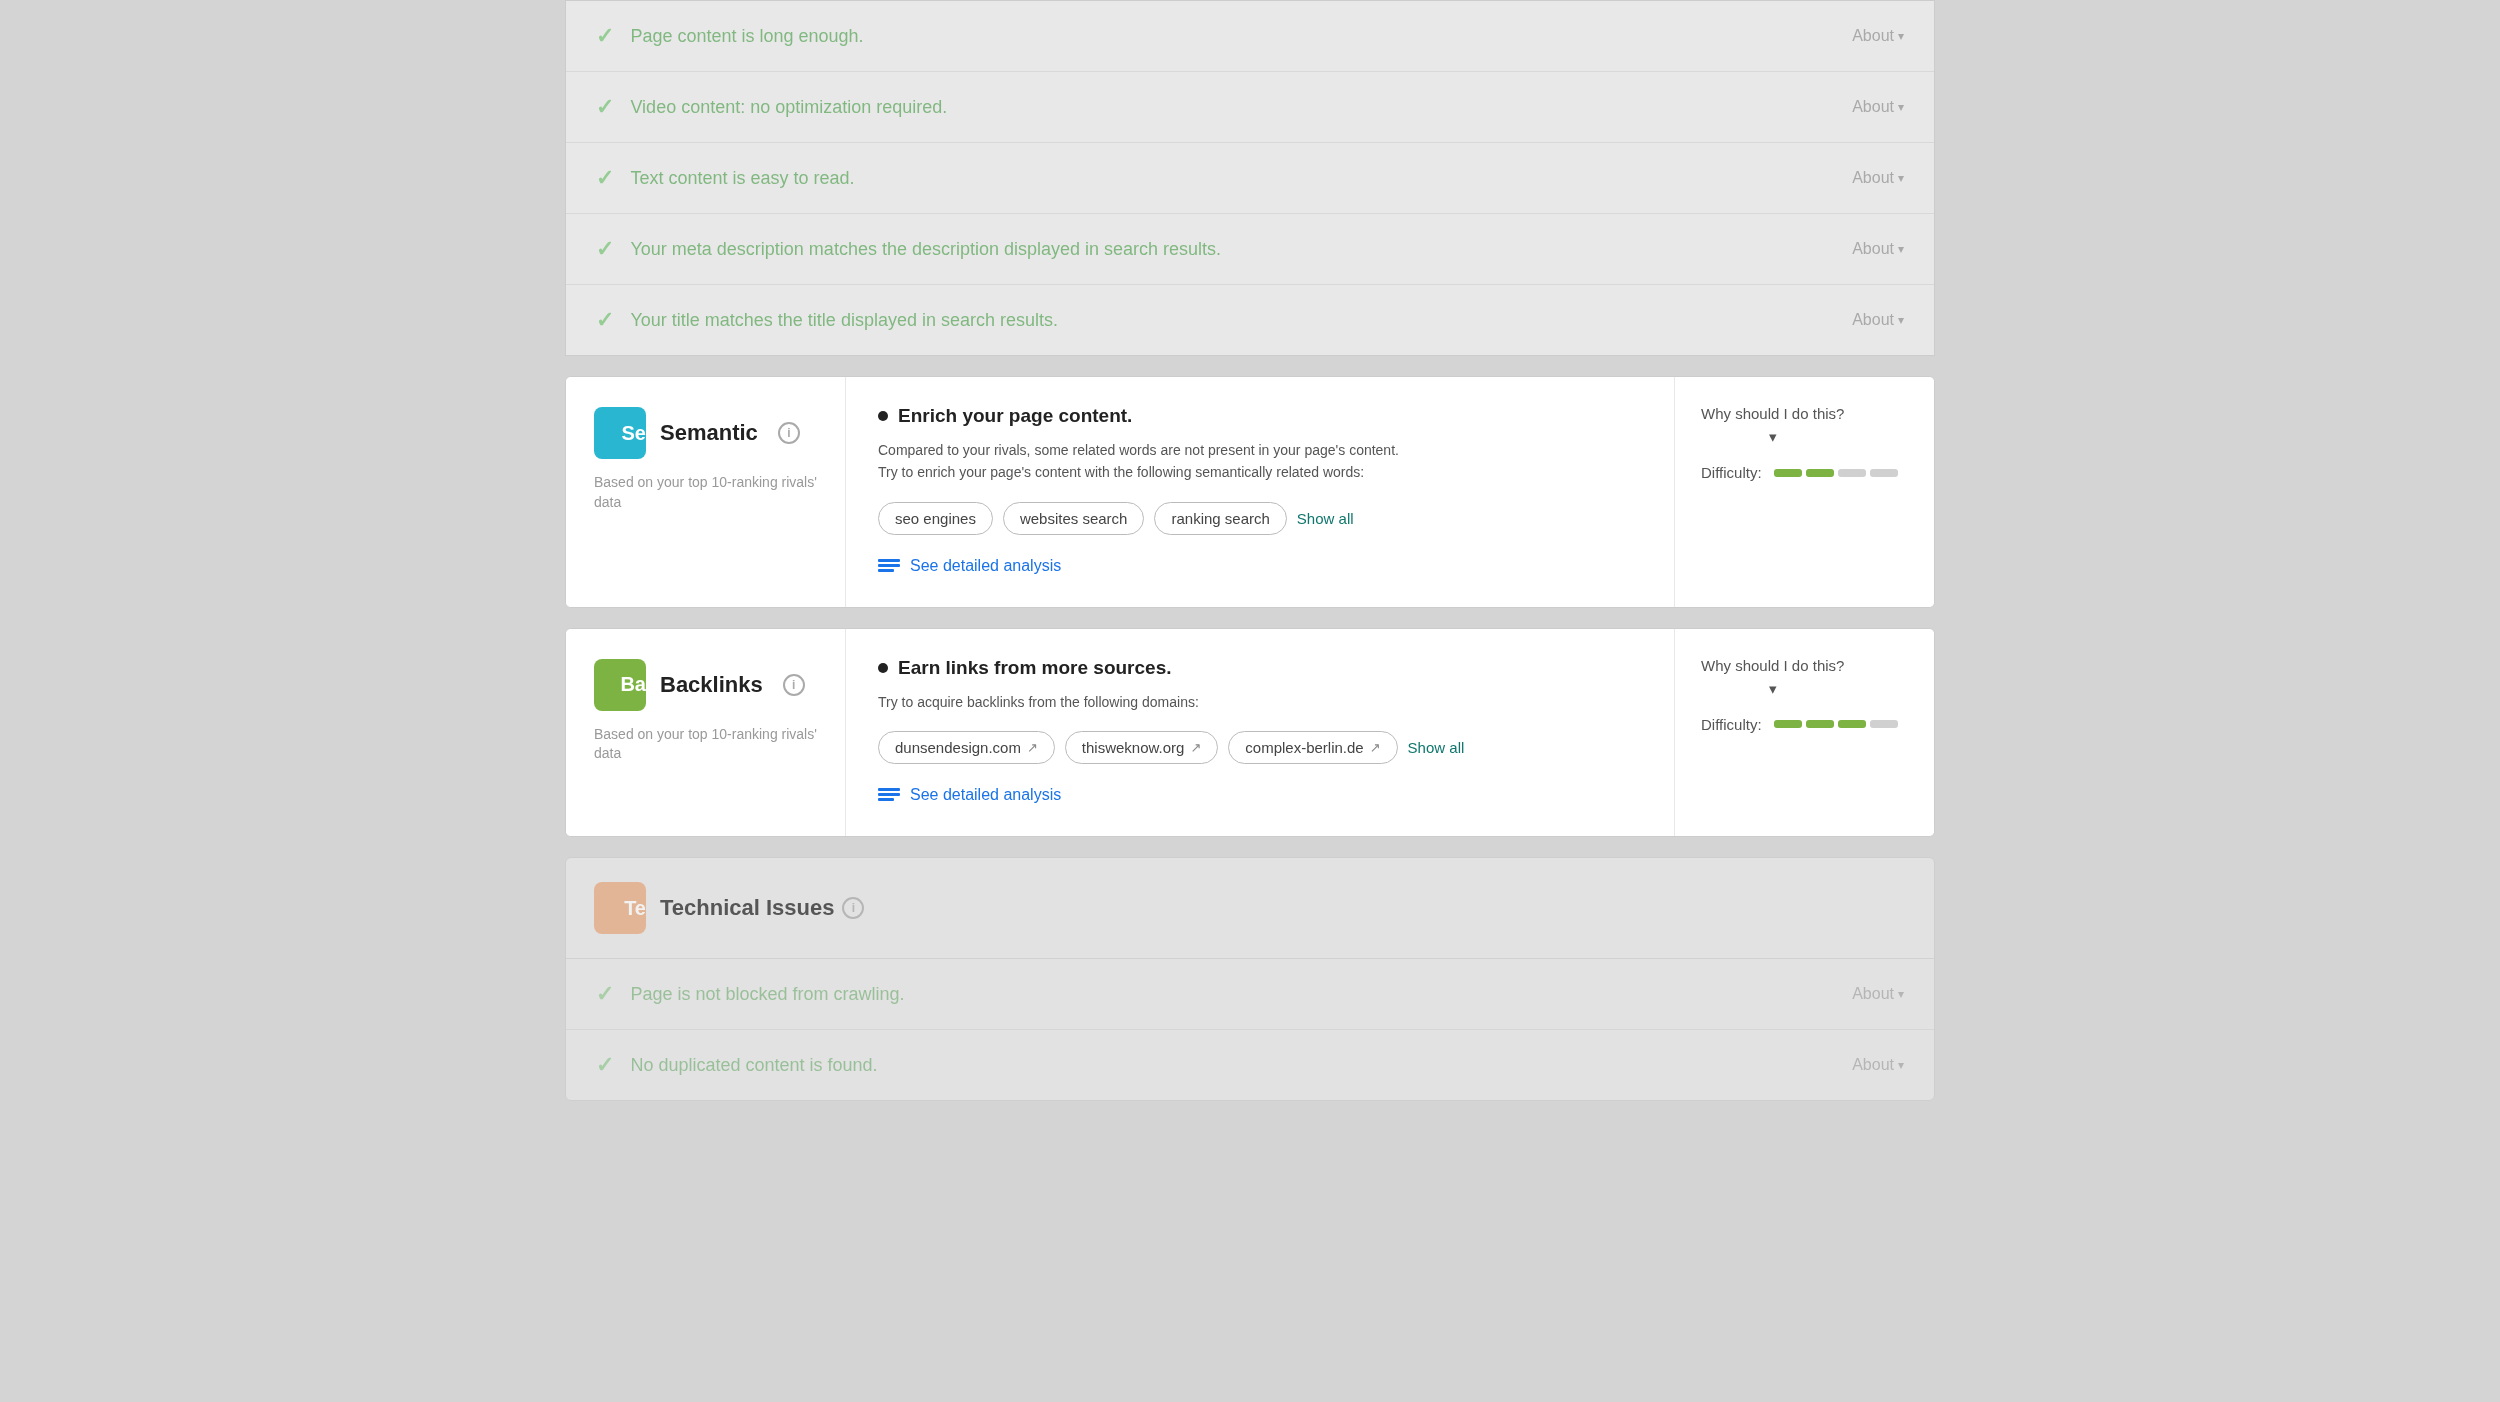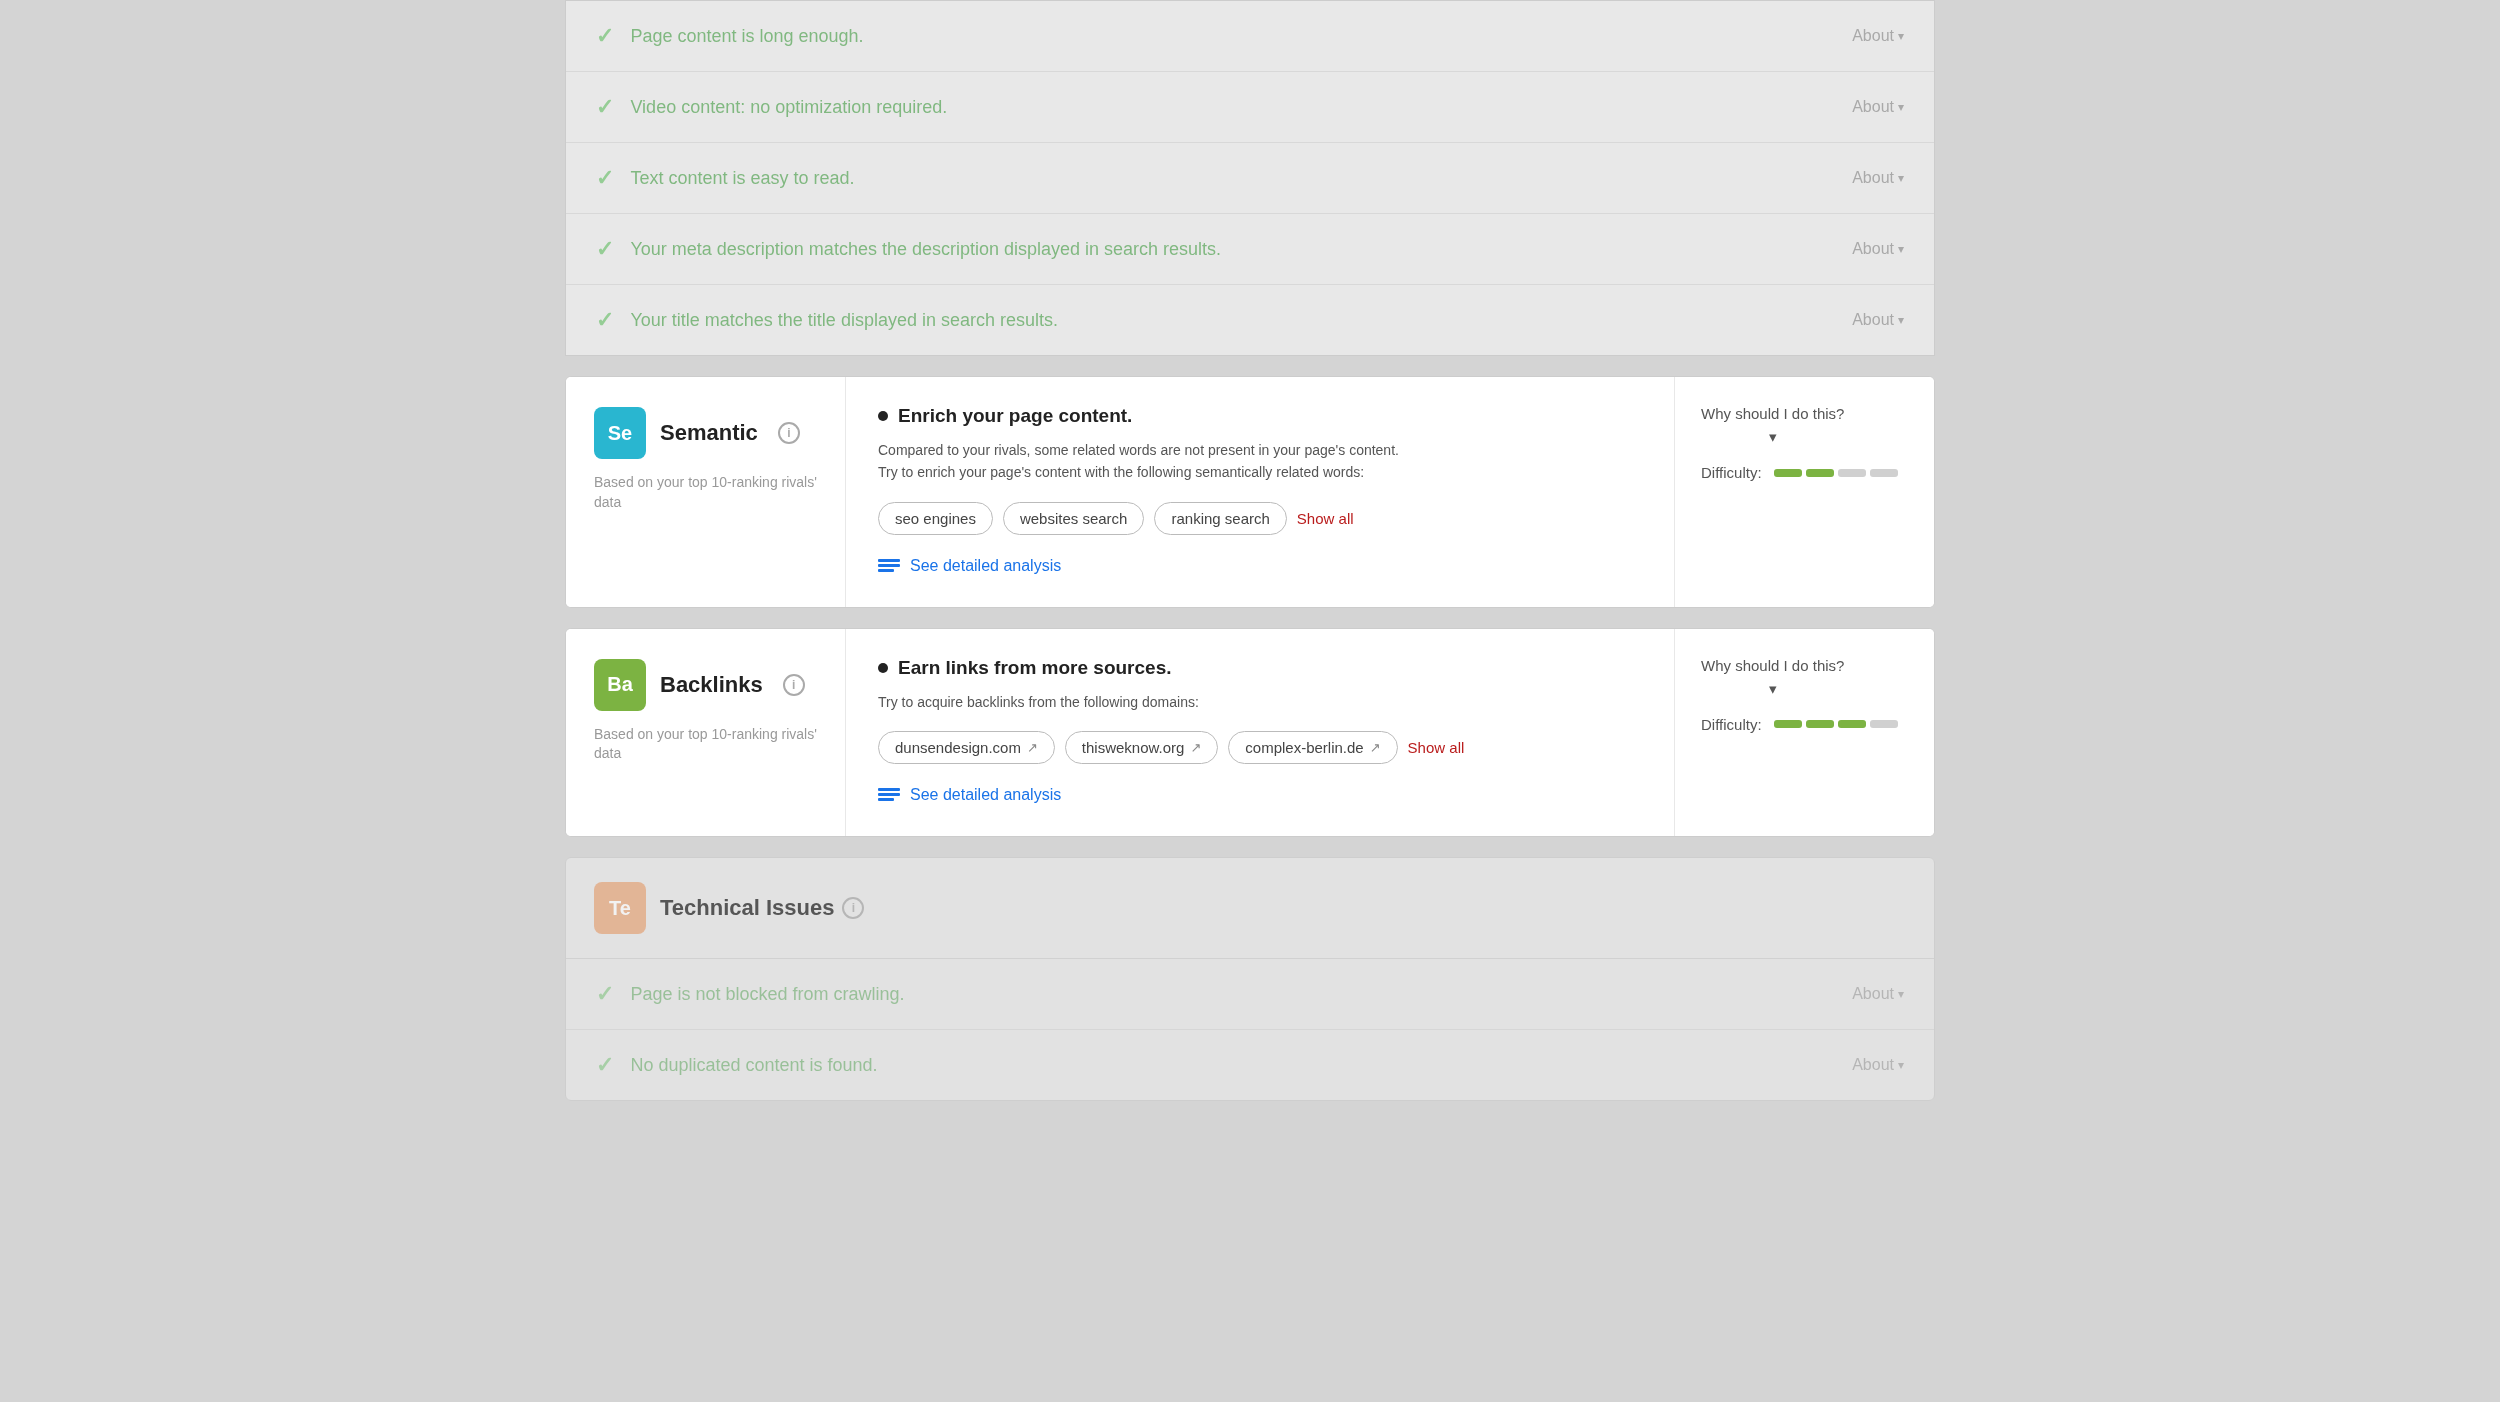--- a/index.html
+++ b/index.html
@@ -93,21 +93,21 @@
       gap: 14px;
       margin-bottom: 14px;
     }
 
     .icon-box {
       width: 52px;
       height: 52px;
       border-radius: 8px;
       display: flex;
       align-items: center;
-      justify-content: center;
+      justify-content: flex-end;
       font-size: 20px;
       font-weight: bold;
       color: #fff;
       flex-shrink: 0;
     }
 
     .icon-box-blue { background: #29b6d0; }
     .icon-box-green { background: #7cb342; }
     .icon-box-orange { background: #e8a87c; }
 
@@ -189,21 +189,21 @@
       align-items: center;
       gap: 6px;
     }
 
     .tag-external {
       font-size: 13px;
       color: #888;
     }
 
     .show-all-link {
-      color: #b91c1c;
+      color: #0f766e;
       font-size: 15px;
       font-weight: 500;
       cursor: pointer;
       text-decoration: none;
       white-space: nowrap;
     }
 
     .see-analysis-link {
       display: flex;
       align-items: flex-start;

